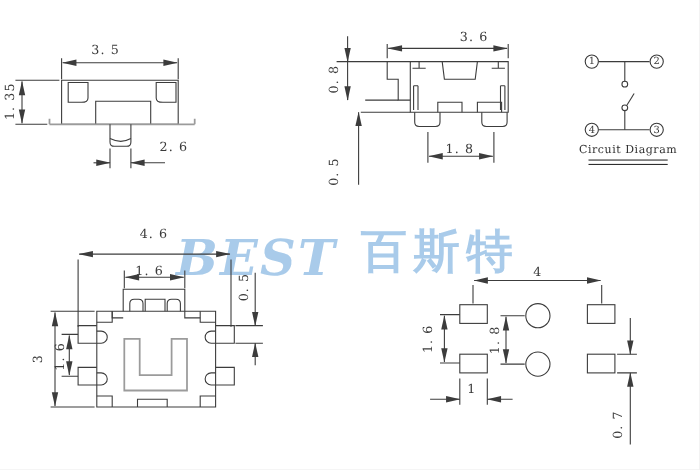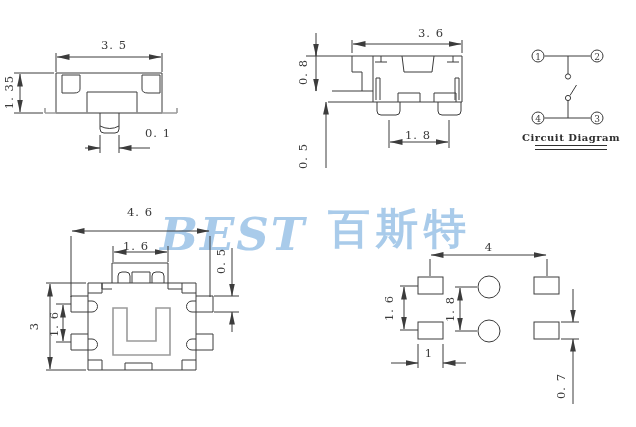--- a/index.html
+++ b/index.html
@@ -13,21 +13,21 @@
     font-size:11.5px;color:#3a3a3a;letter-spacing:1px;white-space:nowrap;
   }
   .dim.rot{transform:translate(-50%,-50%) rotate(-90deg);}
   .term{
     position:absolute;width:13px;height:13px;border:1.3px solid #3a3a3a;border-radius:50%;
     font-size:9px;line-height:12px;text-align:center;color:#3a3a3a;transform:translate(-50%,-50%);
     background:#fff;box-sizing:border-box;
   }
   .circuit-title{
     position:absolute;transform:translate(-50%,-50%);
-    font-size:10px;color:#2e2e2e;letter-spacing:0.5px;white-space:nowrap;font-weight:bold;
+    font-size:10px;color:#2e2e2e;letter-spacing:0.5px;white-space:nowrap;font-weight:normal;
   }
   .circuit-underline{
     position:absolute;width:72px;height:3px;
     border-top:1px solid #2e2e2e;border-bottom:1px solid #2e2e2e;
   }
   .wm{position:absolute;white-space:nowrap;opacity:0.95;}
   .wm-latin{left:160px;top:208px;font-size:45px;font-weight:bold;font-style:italic;
     font-family:"DejaVu Serif", serif;letter-spacing:2px;}
   .wm-cjk{left:328px;top:201px;font-size:42px;font-weight:bold;
     font-family:Liberation Serif, serif;letter-spacing:6px;}
@@ -147,23 +147,23 @@
       <path d="M460,288 V330" marker-start="url(#aS)" marker-end="url(#aE)"></path>
       <path d="M418,344 V368 M443,344 V368"></path>
       <path d="M391,363 H418" marker-end="url(#aE)"></path>
       <path d="M443,363 H466" marker-start="url(#aS)"></path>
       <path d="M561,322 H579 M561,339 H579"></path>
       <path d="M573,289 V322" marker-end="url(#aE)"></path>
       <path d="M573,339 V404" marker-start="url(#aS)"></path>
     </g>
   </svg>
 
-  <div class="dim" style="left:114px;top:45px">3. 5</div>
+  <div class="dim" style="left:96px;top:45px">3. 5</div>
   <div class="dim rot" style="left:9px;top:92px">1. 35</div>
-  <div class="dim" style="left:158px;top:133px">0. 1</div>
+  <div class="dim" style="left:158px;top:133px">2. 6</div>
 
   <div class="dim" style="left:431px;top:33px">3. 6</div>
   <div class="dim rot" style="left:303px;top:72px">0. 8</div>
   <div class="dim rot" style="left:303px;top:156px">0. 5</div>
   <div class="dim" style="left:418px;top:135px">1. 8</div>
 
   <span class="term" style="left:538px;top:56px">1</span>
   <span class="term" style="left:597px;top:56px">2</span>
   <span class="term" style="left:538px;top:118px">4</span>
   <span class="term" style="left:597px;top:118px">3</span>

